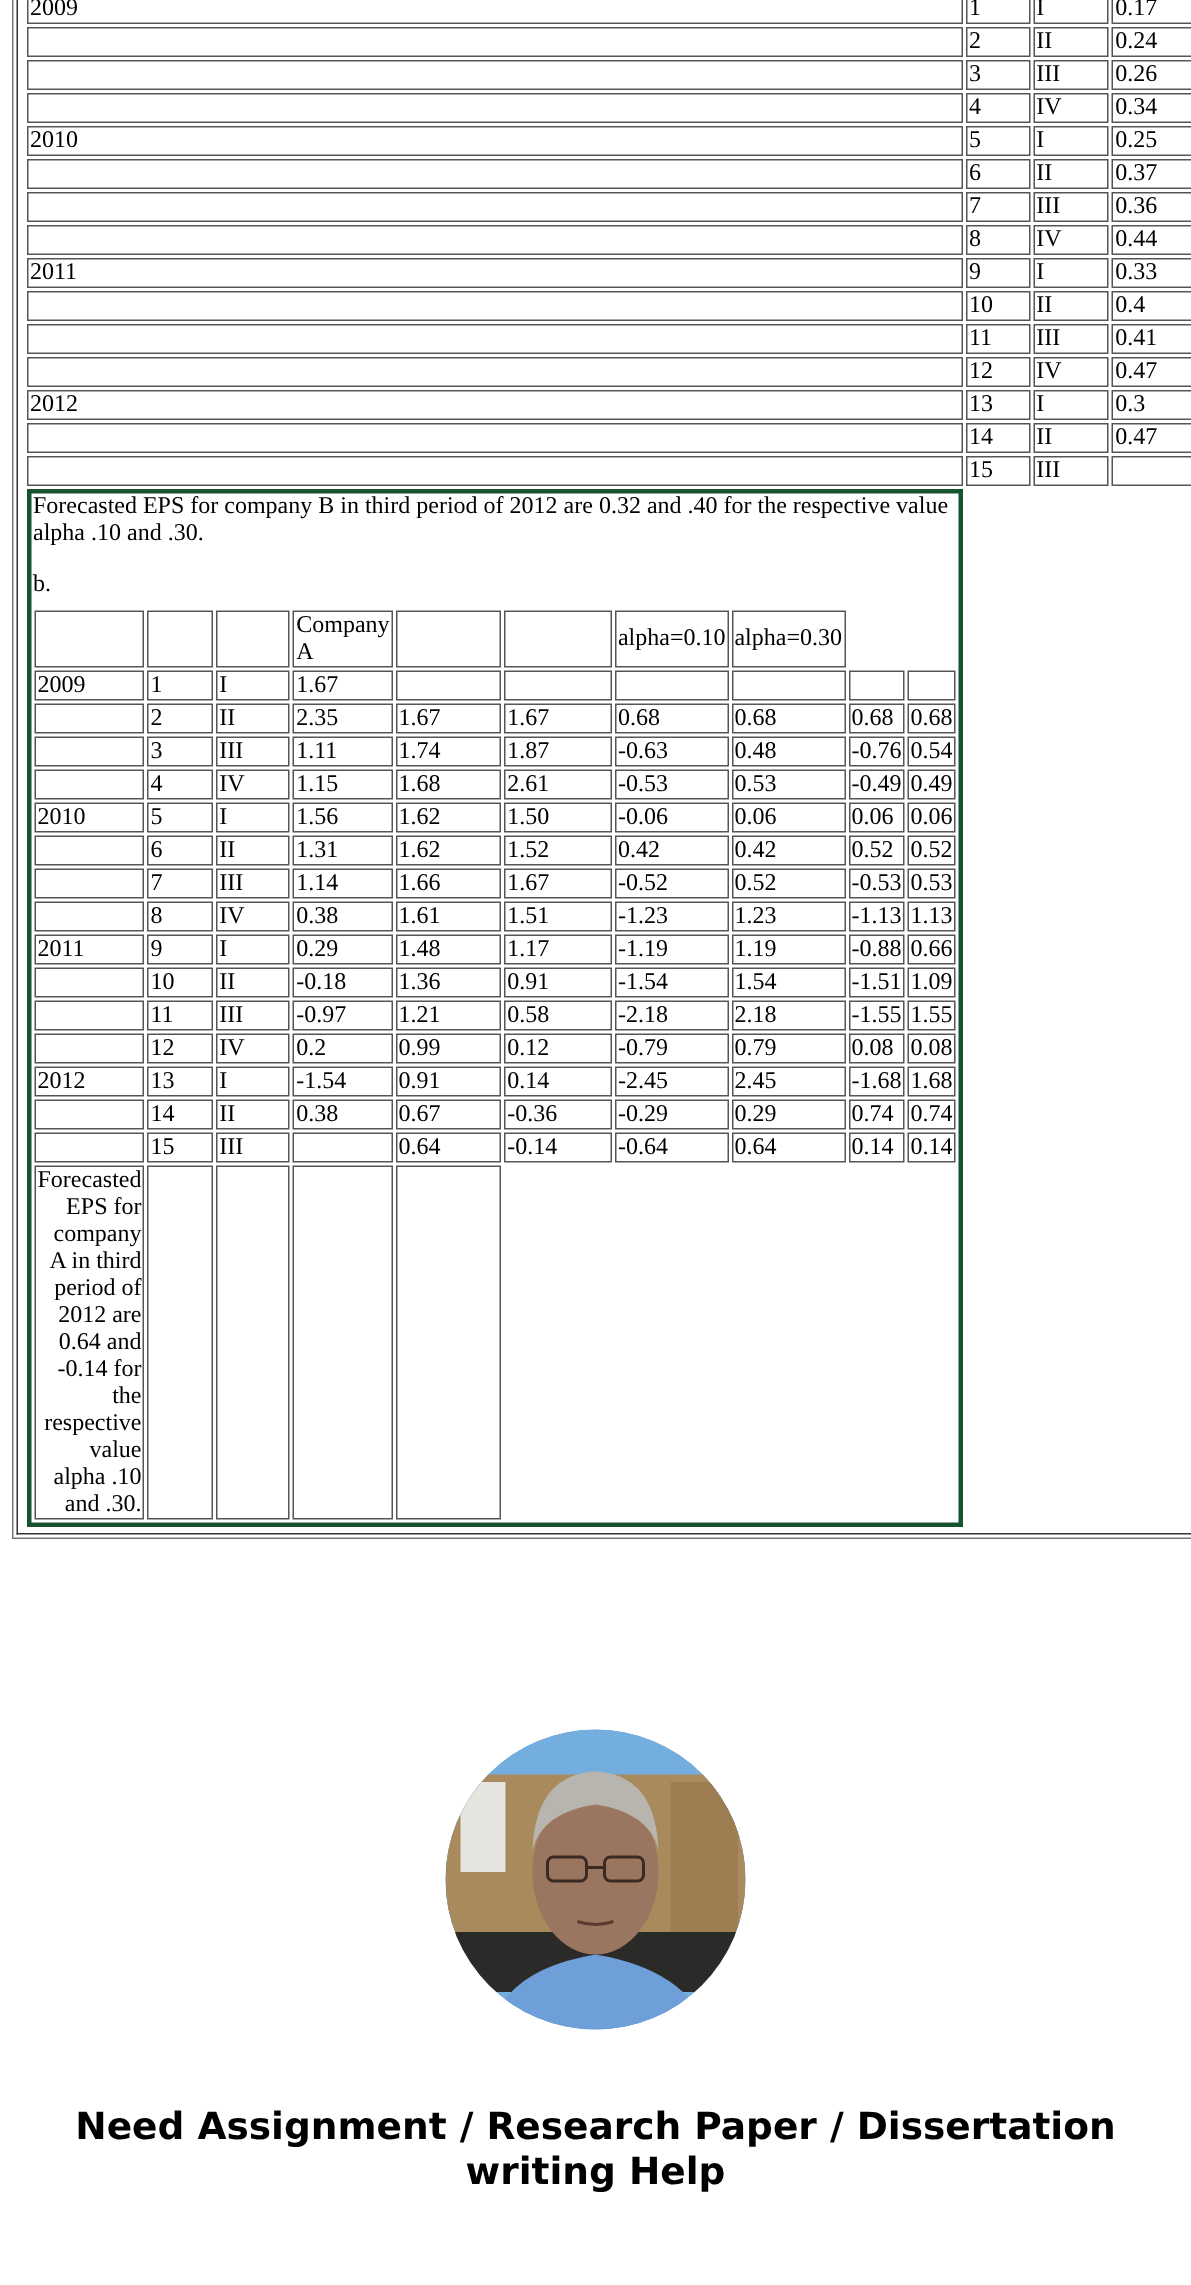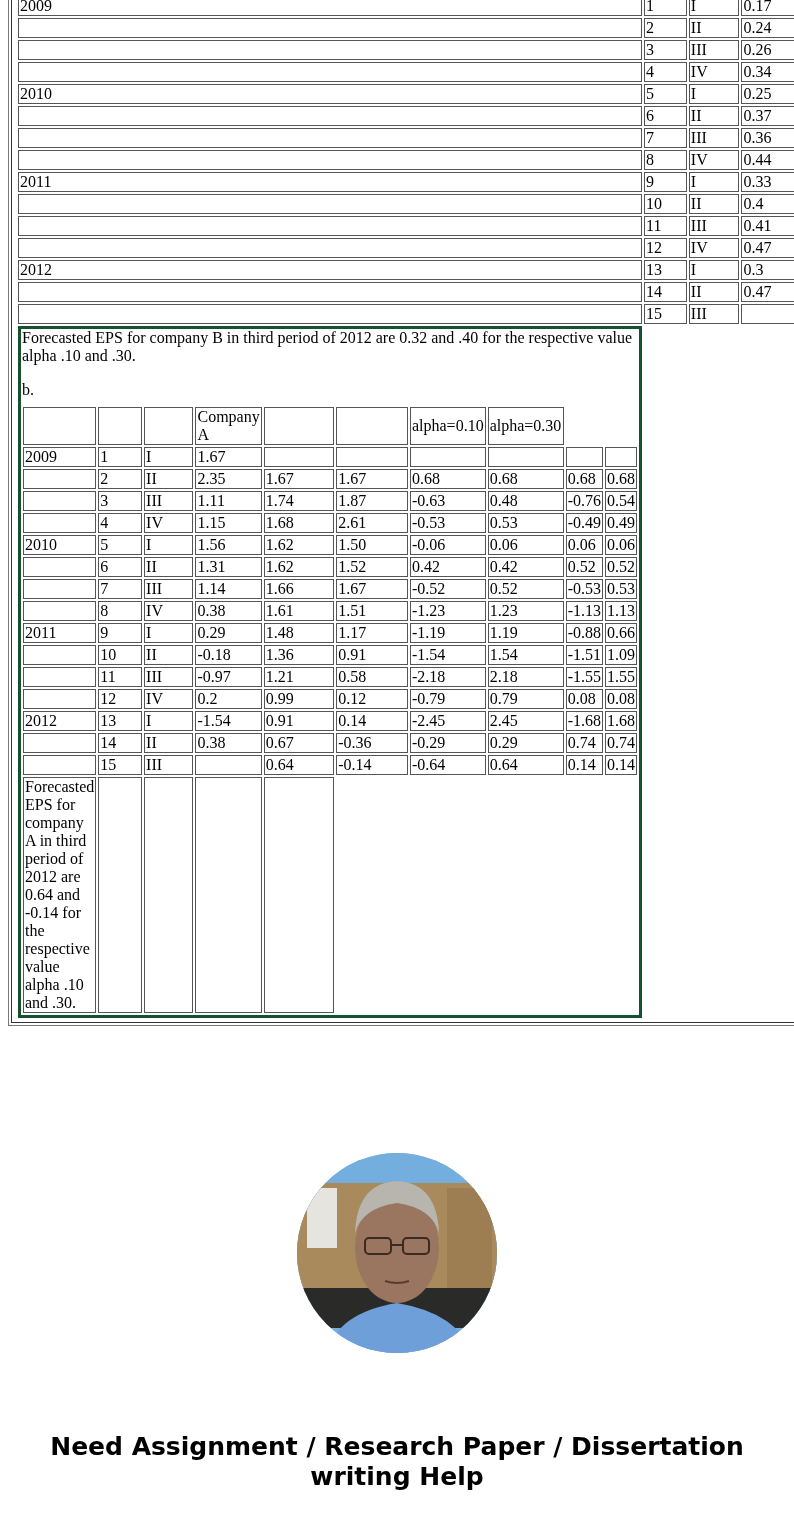--- a/index.html
+++ b/index.html
@@ -16,25 +16,25 @@
   .b-per { width: 40px; }
   .b-q { width: 48px; }
   .b-eps { width: 60px; }
   .note-cell { vertical-align: top; padding: 0; border: 3px solid #14532d; width: 624px; }
   .note-text { padding: 0 1px; line-height: 18px; }
   .note-b { margin-top: 16px; padding: 0 1px 6px 1px; line-height: 18px; }
   .a-table { margin: 0; }
   .a-table td { height: 18px; }
   .hdr td { height: 36px; }
   .ec { border: none !important; }
-  .tall td.tallc { height: 232px; vertical-align: top; }
+  .tall td.tallc { height: 232px; vertical-align: top; text-align: right; }
   .mad td { height: 34px; }
   .avatar { position: absolute; left: 297px; top: 1153px; width: 200px; height: 200px;
             border-radius: 50%; overflow: hidden; background: #6fa6d6; }
-  .footer { position: absolute; left: 0; top: 1432px; width: 794px; text-align: center;
+  .footer { position: absolute; left: 0; top: 1403px; width: 794px; text-align: center;
             font-family: "DejaVu Sans", sans-serif; font-weight: bold; font-size: 25px;
             line-height: 30px; color: #000; }
 </style>
 </head>
 <body>
 
 <div class="outer-wrap">
  <div class="outer-inner">
   <table class="b-table">
    <tbody id="b-body">

